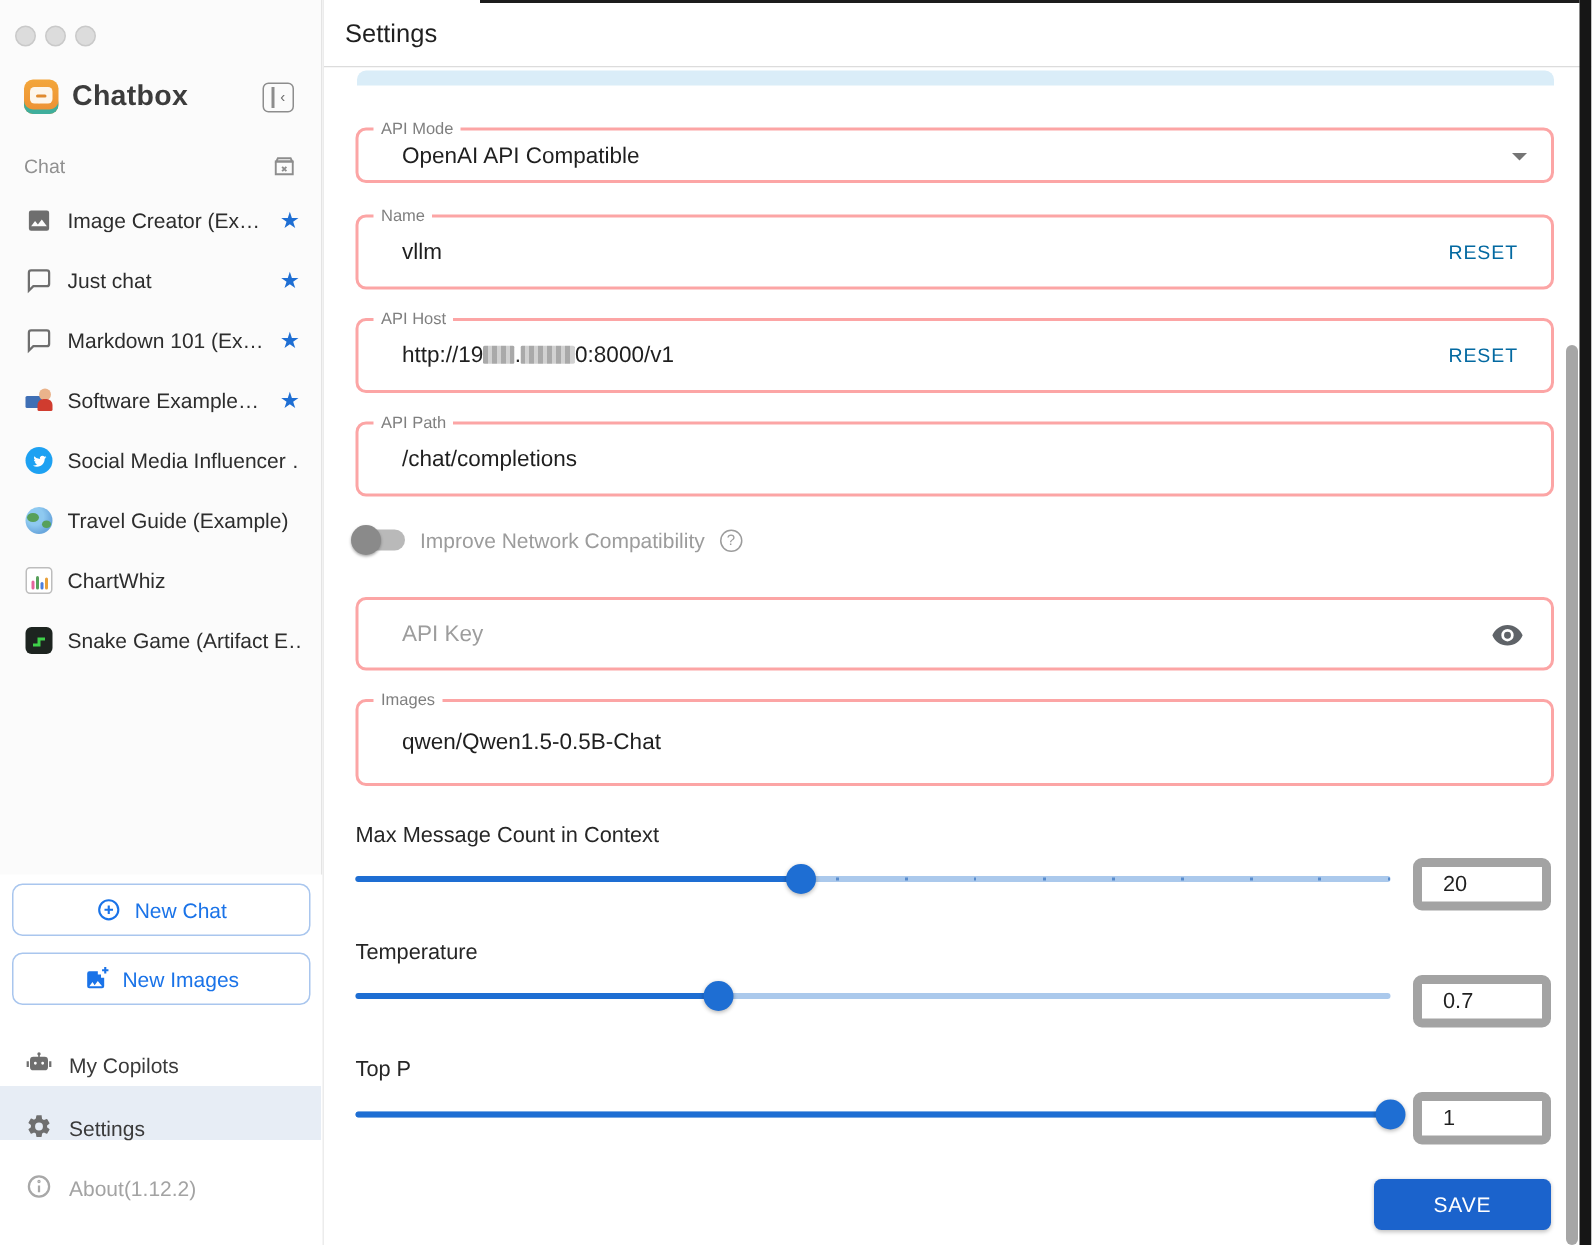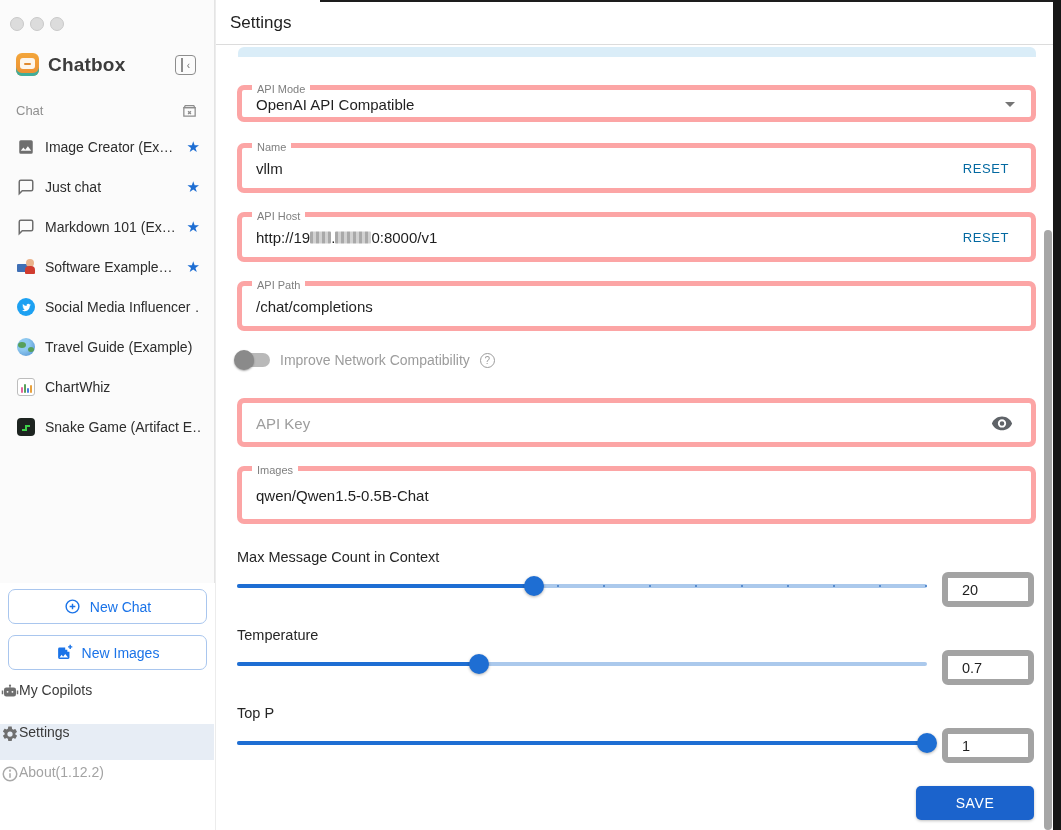--- a/index.html
+++ b/index.html
@@ -36,35 +36,35 @@
   .globe i:nth-child(2){ width:6px; height:5px; right:1px; top:9px; }
   .chart-sq { background:#fff; border:1px solid #bdbdbd; border-radius:3px; display:flex; align-items:flex-end; justify-content:center; gap:1px; padding:2px 2px 2px; }
   .chart-sq i { width:2px; border-radius:1px; display:block; }
   .snake-sq { background:#1d2420; border-radius:4px; }
   .dev-icon { position:relative; width:18px; height:18px; }
   .dev-icon .mon { position:absolute; left:0; top:6px; width:11px; height:8px; background:#3f6fb5; border-radius:1px; }
   .dev-icon .head { position:absolute; right:1px; top:1px; width:8px; height:8px; background:#eab38b; border-radius:50%; }
   .dev-icon .body { position:absolute; right:0; top:8px; width:10px; height:8px; background:#d03c2f; border-radius:4px 4px 1px 1px; }
   
   .side-btn { position:absolute; left:8px; width:199px; height:35px; border:1px solid #a9c6ee; border-radius:7px; background:#fff; color:#1a73e8; font-size:14px; display:flex; align-items:center; justify-content:center; gap:9px; cursor:pointer; }
-  .nav-row { position:absolute; left:0; right:0; height:36px; display:flex; align-items:flex-start; font-size:14px; color:#3a3a3a; cursor:pointer; }
+  .nav-row { position:absolute; left:0; right:0; height:36px; display:flex; align-items:flex-end; padding-left:16px; gap:11px; font-size:14px; color:#3a3a3a; cursor:pointer; }
   .nav-row.selected { background:#e7edf5; }
   .nav-row .nv-icon { width:19px; height:19px; color:#6f6f6f; display:flex; align-items:center; justify-content:center; }
   .nav-row.dim { color:#a3a3a3; }
   .nav-row.dim .nv-icon { color:#a8a8a8; }
 
   
   .main { position:absolute; left:215px; top:0; width:846px; height:830px; background:#fff; border-left:1px solid #ececec; }
   .hdr { position:absolute; left:0; right:0; top:0; height:45px; background:#fff; border-bottom:1px solid #dcdcdc; border-top-left-radius:8px; }
   .hdr-title { position:absolute; left:14px; top:13px; font-size:17px; color:#1f1f1f; }
   .scroll-hint { position:absolute; left:22px; top:47px; width:798px; height:10px; background:#daedf8; border-radius:6px 6px 0 0; }
 
-  .fieldset { position:absolute; left:21px; width:799px; border:5px solid #fca5a5; border-radius:7px; background:#fff; }
+  .fieldset { position:absolute; left:21px; width:799px; border:2px solid #fca5a5; border-radius:7px; background:#fff; }
   .fieldset .flabel { position:absolute; left:10px; top:-7px; background:#fff; padding:0 5px; font-size:11px; color:#7f7f7f; line-height:13px; }
-  .fieldset .fvalue { position:absolute; left:14px; top:50%; transform:translateY(-50%); font-size:15px; color:#1f1f1f; white-space:nowrap; }
+  .fieldset .fvalue { position:absolute; left:29px; top:50%; transform:translateY(-50%); font-size:15px; color:#1f1f1f; white-space:nowrap; }
   .fieldset .placeholder { color:#9d9d9d; }
   .reset-link { position:absolute; right:22px; top:50%; transform:translateY(-50%); font-size:13px; font-weight:400; letter-spacing:.6px; color:#0369a1; cursor:pointer; }
   .dd-arrow { position:absolute; right:16px; top:50%; margin-top:-2px; width:0; height:0; border:5px solid transparent; border-top-color:#757575; }
   .redact { display:inline-block; height:12px; vertical-align:-1px; border-radius:1px;
             background:repeating-linear-gradient(90deg,#9a9a9a 0 3px,#c9c9c9 3px 6px); opacity:.85; }
 
   .toggle-row { position:absolute; left:21px; top:349px; height:22px; display:flex; align-items:center; gap:10px; }
   .switch { width:33px; height:14px; border-radius:7px; background:#b9b9b9; position:relative; cursor:pointer; }
   .switch .knob { position:absolute; left:-3px; top:-3px; width:20px; height:20px; border-radius:50%; background:#8a8a8a; box-shadow:0 1px 2px rgba(0,0,0,.35); }
   .toggle-label { font-size:14px; color:#9c9c9c; }

